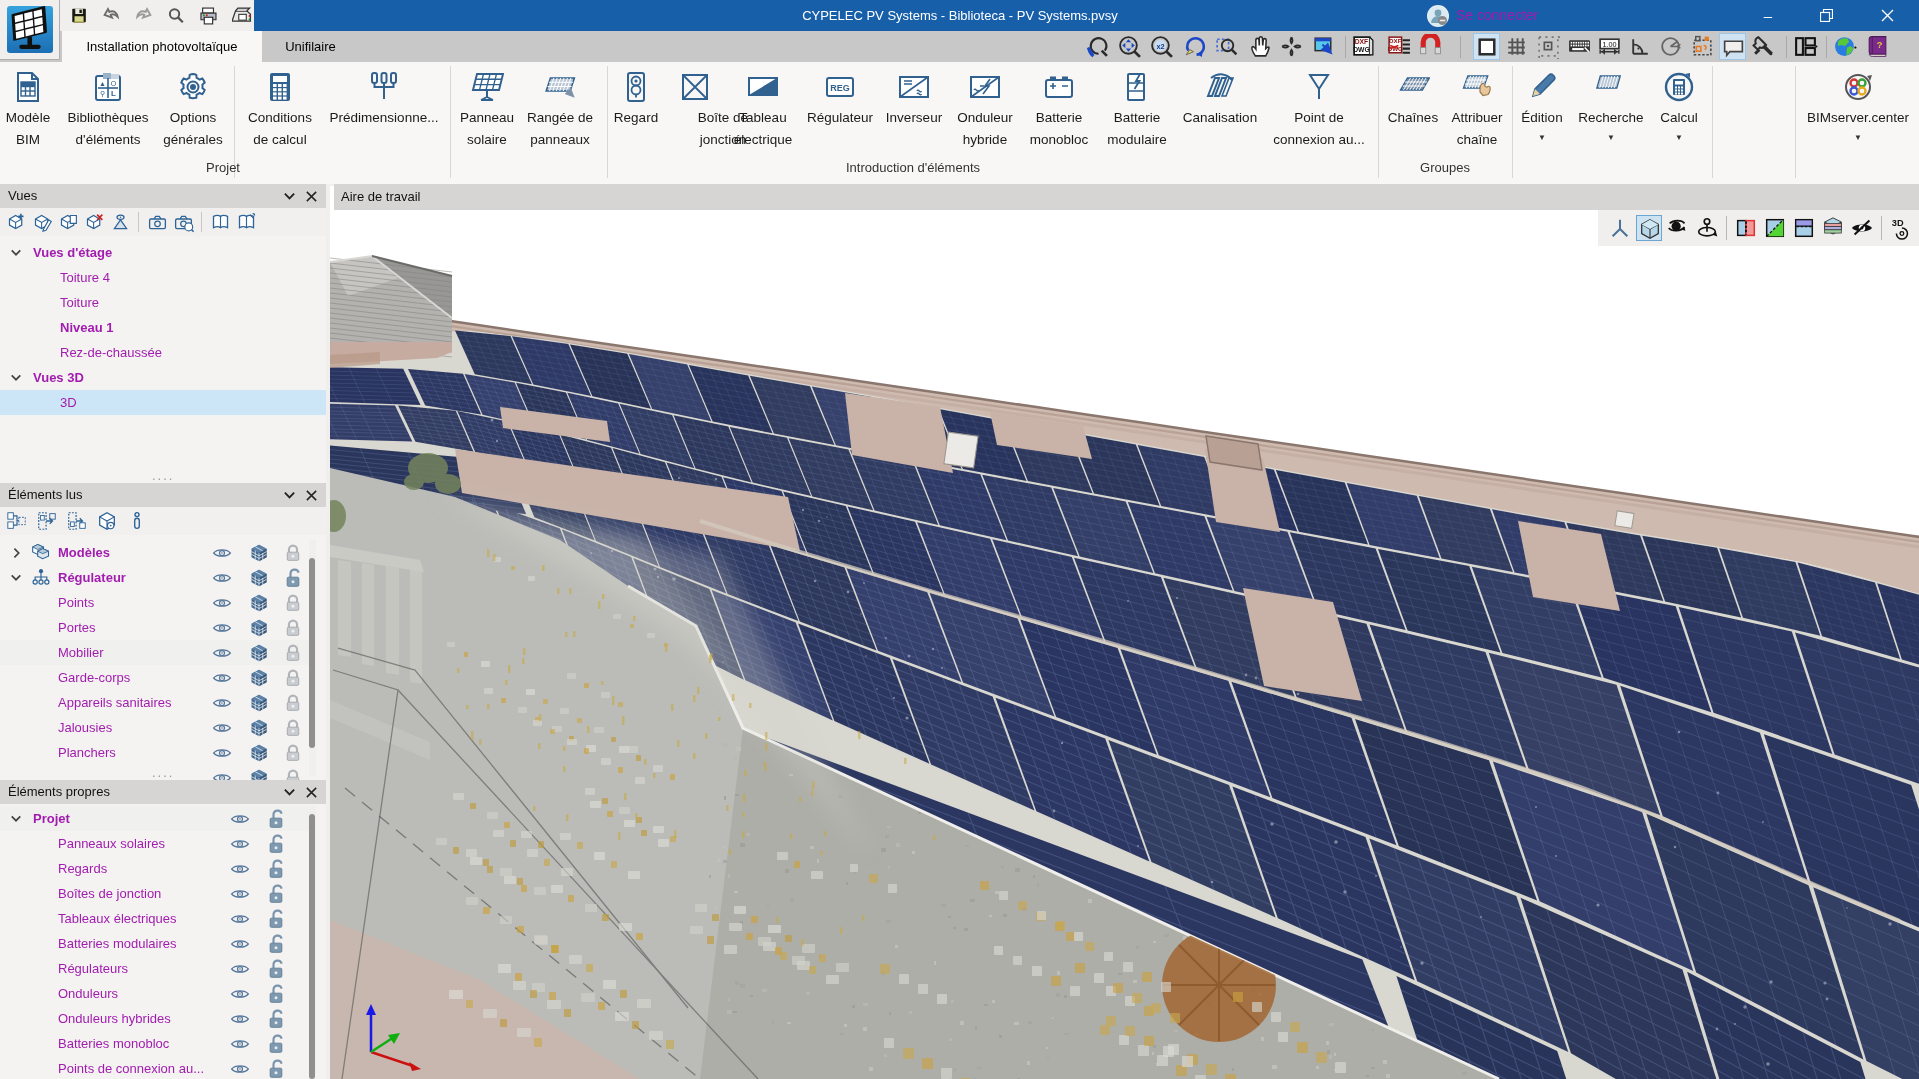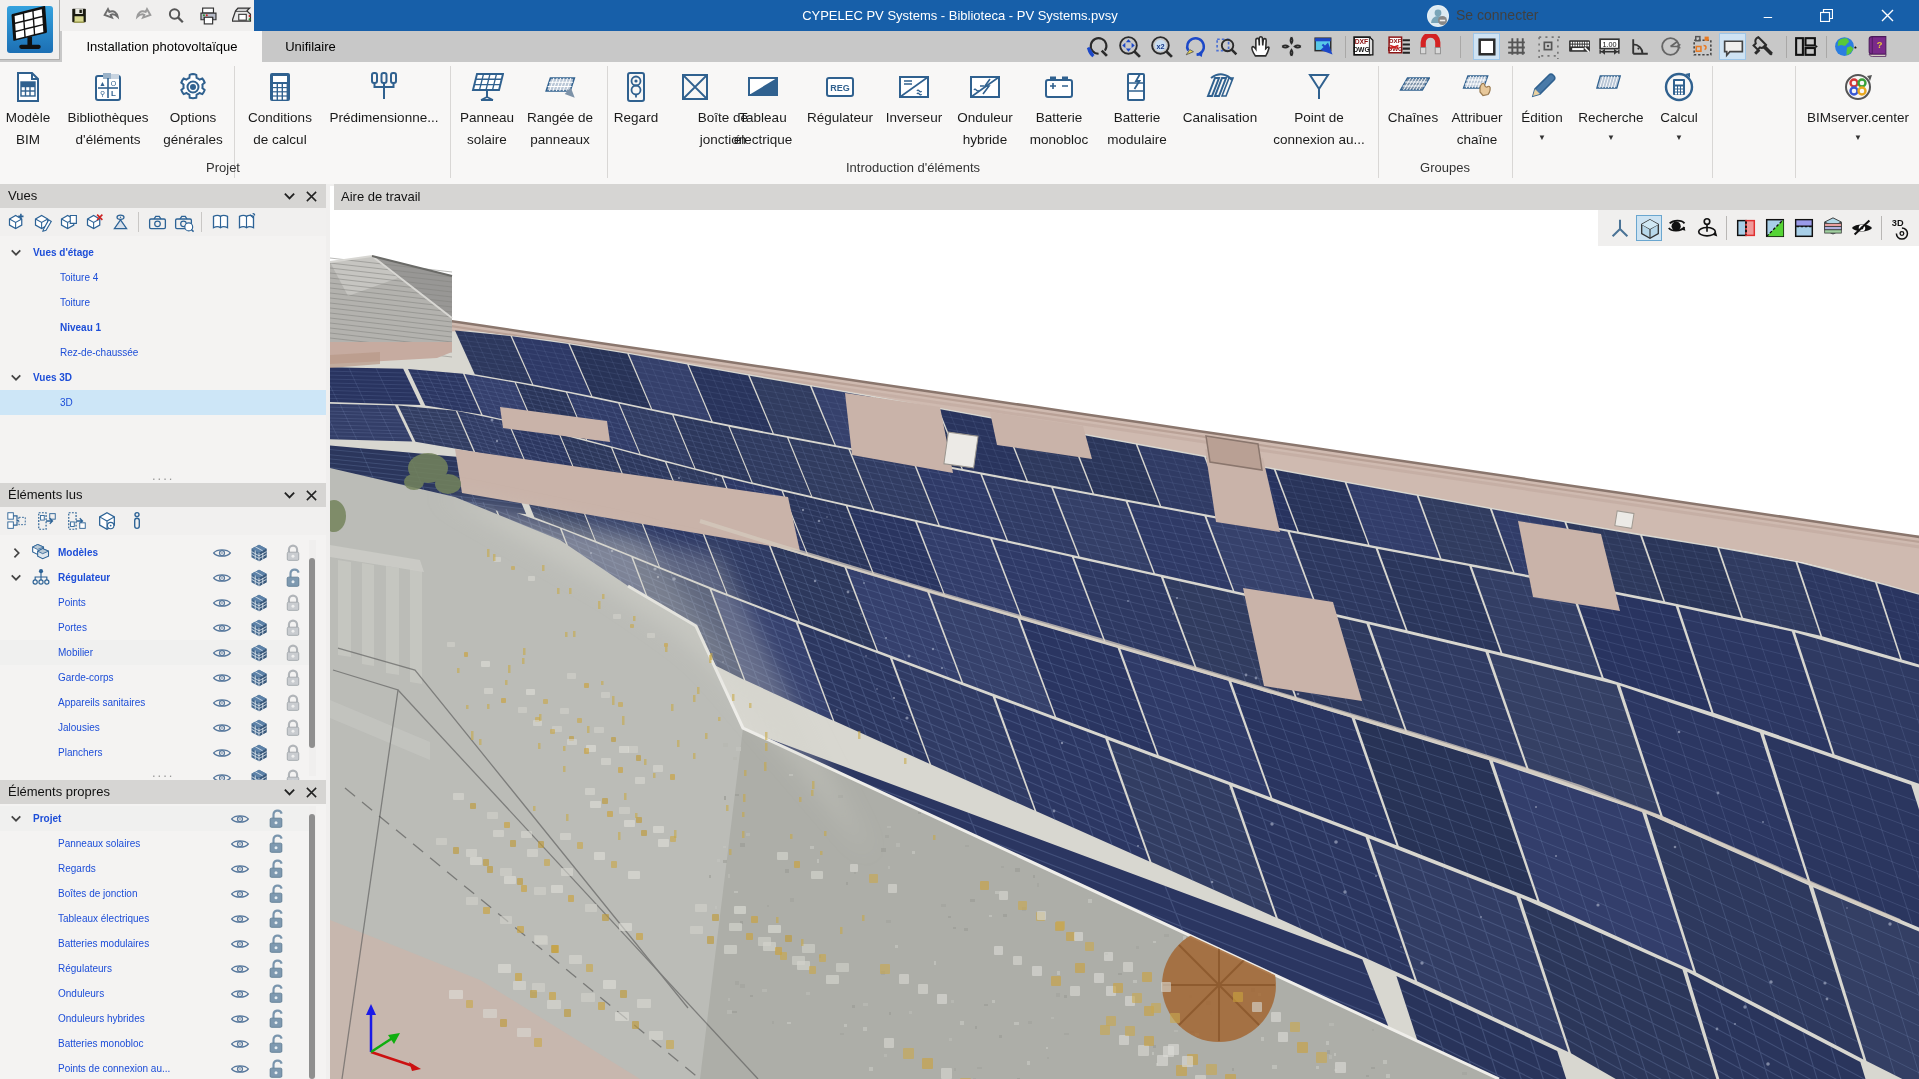--- a/index.html
+++ b/index.html
@@ -12,21 +12,21 @@
 .tab{position:absolute;top:31px;height:31px;font-size:13px;color:#000;text-align:center}
 #tab1{left:62px;width:200px;background:#f8f7f6;line-height:31px}
 #tab2{left:262px;width:97px;line-height:31px}
 #ribbon{position:absolute;left:0;top:62px;width:1919px;height:122px;background:#f8f7f6}
 .rlbl{position:absolute;top:107px;font-size:13.5px;color:#1a1a1a;text-align:center;width:120px;line-height:22px}
 .rgl{position:absolute;top:160px;font-size:13px;color:#333;text-align:center;white-space:nowrap}
 .rsep{position:absolute;top:66px;width:1px;height:112px;background:#d9d7d5}
 #vues-h,#el-h,#ep-h{position:absolute;left:0;width:326px;height:24px;background:#d6d5d3;font-size:13px;color:#111;line-height:24px;padding-left:8px}
 #aire{position:absolute;left:334px;top:184px;width:1585px;height:26px;background:#d6d5d3;font-size:13px;line-height:25px;color:#111;padding-left:7px;z-index:3}
 #sidebar{position:absolute;left:0;top:184px;width:330px;height:895px;background:#f4f3f2}
-.treerow{position:absolute;left:0;width:326px;height:25px;font-size:10px;color:#1d4ed8;line-height:25px}
+.treerow{position:absolute;left:0;width:326px;height:25px;font-size:13px;color:#a21caf;line-height:25px}
 #viewport{position:absolute;left:330px;top:186px;width:1589px;height:893px;background:#fff;overflow:hidden}
 .vtb{position:absolute;left:0;width:326px;height:28px;background:#f1f0ef}
 svg{display:block}
 .wbtn{position:absolute;top:0;width:46px;height:31px;color:#fff;text-align:center;line-height:31px;font-size:15px}
 </style></head><body>
 <div id="titlebar"></div>
 <div id="qat">
 <svg width="19" height="19" viewBox="0 0 24 24">
       <rect x="3" y="3" width="18" height="18" fill="#1a1a10" rx="1"></rect>
       <rect x="7" y="3" width="10" height="7" fill="#e8e8e0"></rect>
@@ -62,21 +62,21 @@
 <div id="title">CYPELEC PV Systems - Biblioteca - PV Systems.pvsy</div>
 <div class="abs" style="left:1427px;top:5px;width:22px;height:22px;border-radius:11px;background:#e8f0f4">
 <svg width="22" height="22" viewBox="0 0 22 22">
       <circle cx="11" cy="11" r="10" fill="#dceaf2"></circle>
       <circle cx="11" cy="8" r="3.4" fill="#7aa5b8"></circle>
       <path d="M4 18 a7 7 0 0 1 14 0" fill="#7aa5b8"></path>
       <circle cx="15.5" cy="15.5" r="4.5" fill="#888"></circle>
       <rect x="12.8" y="14.7" width="5.4" height="1.6" fill="#eee"></rect>
     </svg>
   </div>
-<div class="abs" style="left:1456px;top:0;height:31px;line-height:31px;color:#404040;font-size:14px">Se connecter</div>
+<div class="abs" style="left:1456px;top:0;height:31px;line-height:31px;color:#a21caf;font-size:14px">Se connecter</div>
 <div class="wbtn" style="left:1745px">–</div>
 <svg class="abs" style="left:1820px;top:9px" width="13" height="13" viewBox="0 0 13 13">
     <rect x="0.5" y="3.5" width="9" height="9" fill="none" stroke="#fff" stroke-width="1.2"></rect>
     <path d="M3.5 3.5 v-3 h9 v9 h-3" fill="none" stroke="#fff" stroke-width="1.2"></path>
   </svg>
 <svg class="abs" style="left:1881px;top:9px" width="13" height="13" viewBox="0 0 13 13">
     <path d="M1 1 L12 12 M12 1 L1 12" stroke="#fff" stroke-width="1.4"></path>
   </svg>
 <div id="appico">
     <div class="inner"></div>

